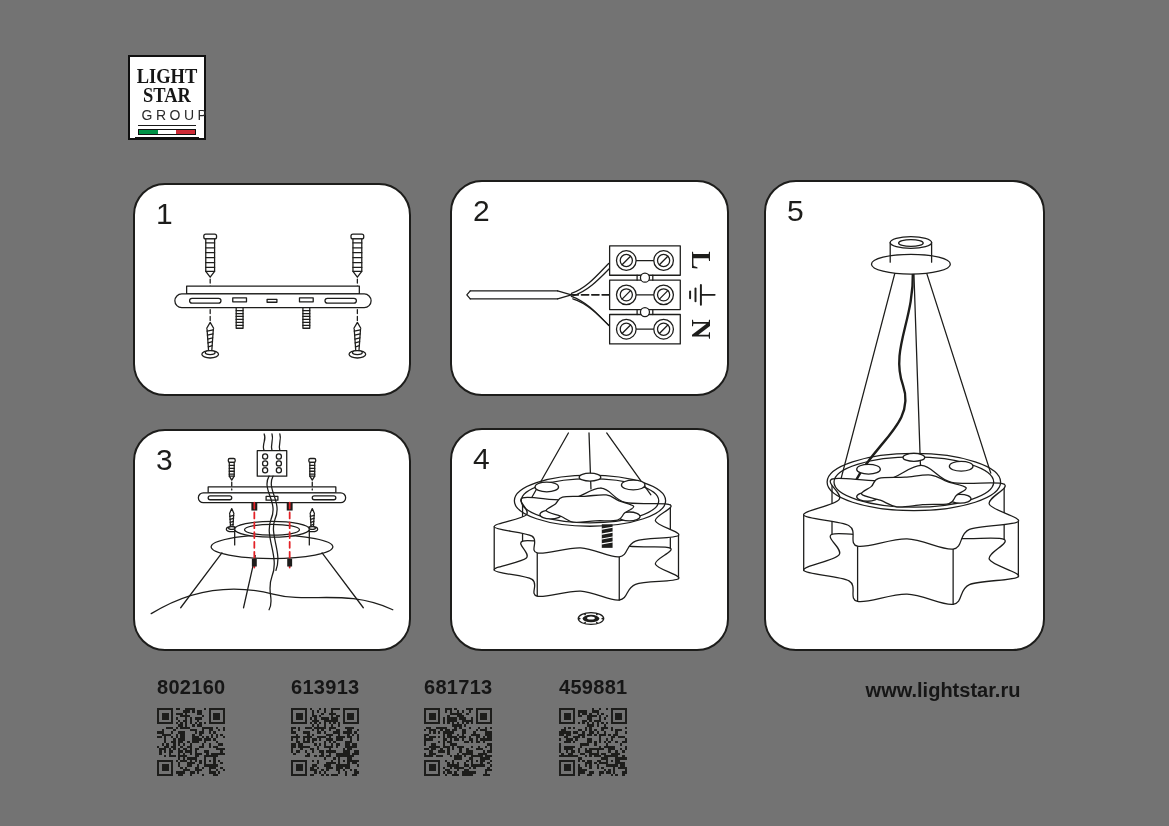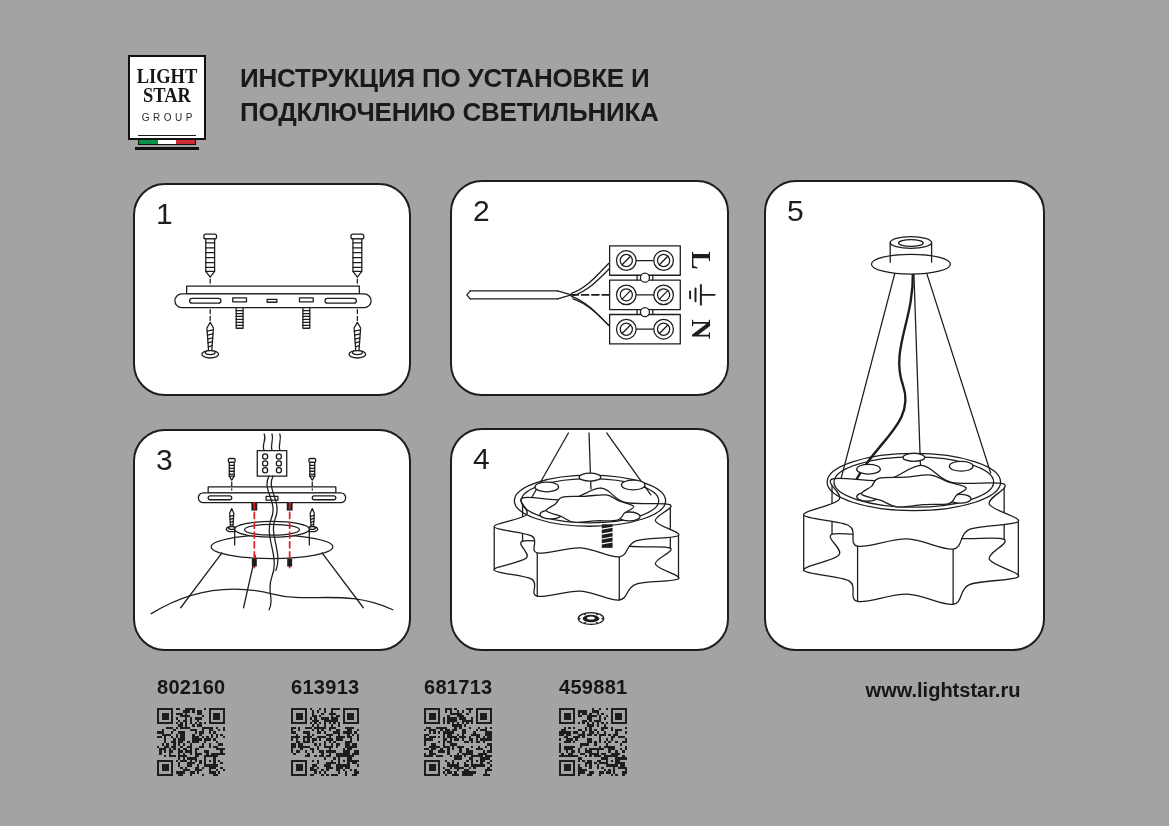--- a/index.html
+++ b/index.html
@@ -1,23 +1,23 @@
 <!DOCTYPE html>
 <html style="--ink: #1d1d1b; --red: #e32227; --flag-green: #009246; --flag-red: #ce2b37;"><head>
 <meta charset="utf-8">
 <style>
   :root{ --ink:#1d1d1b; --red:#e32227; --flag-green:#009246; --flag-red:#ce2b37; }
   *{box-sizing:border-box; margin:0; padding:0;}
   body{background:#fff; font-family:"Liberation Sans",sans-serif; color:var(--ink,#1d1d1b);}
-  .page{position:relative; width:1169px; height:826px; background:#a3a3a3; overflow:hidden;}
+  .page{position:relative; width:1169px; height:826px; background:#737373; overflow:hidden;}
 
   
   .logo{position:absolute; left:128px; top:55px; width:78px; height:85px; border:2px solid #101010; text-align:center; padding-top:9px; background:#fff;}
   .logo-word{font-family:"Liberation Serif",serif; font-weight:bold; font-size:22px; line-height:19px; transform:scaleX(.84); color:#161616;}
-  .logo-group{font-size:10px; letter-spacing:3.5px; text-indent:3.5px; color:#2a2a2a; margin:8px auto 0; padding-bottom:12px; border-bottom:1.5px solid #1a1a1a; width:58px;}
+  .logo-group{font-size:14px; letter-spacing:3.5px; text-indent:3.5px; color:#2a2a2a; margin:3px auto 0; padding-bottom:2px; border-bottom:1.5px solid #1a1a1a; width:58px;}
   .logo-flag{width:58px; height:6px; margin:3px auto 0; display:flex; border:1px solid #111;}
   .logo-flag span{flex:1;}
   .fg{background:var(--flag-green,#009246);} .fw{background:#fff;} .fr{background:var(--flag-red,#ce2b37);}
   .logo-underbar{width:64px; height:2.5px; background:#111; margin:2px auto 0;}
 
   .title{position:absolute; left:240px; top:61px; font-size:26px; font-weight:bold; line-height:34px; letter-spacing:-0.2px; color:#1a1a1a;}
   .brand-info{position:absolute; left:783px; top:73px; width:240px; text-align:center; color:#1a1a1a;}
   .series{font-size:17px; font-weight:bold; letter-spacing:0.2px;}
   .articles{font-size:23px; font-weight:bold; margin-top:9px; letter-spacing:0.3px;}
 
@@ -58,24 +58,20 @@
     <div class="logo-word">STAR</div>
     <div class="logo-group">GROUP</div>
     <div class="logo-flag">
         <span class="fg"></span>
         <span class="fw"></span>
         <span class="fr"></span>
       </div>
     <div class="logo-underbar"></div>
   </div>
 
-  <div class="title">
-    <div>ИНСТРУКЦИЯ ПО УСТАНОВКЕ И</div>
-    <div>ПОДКЛЮЧЕНИЮ СВЕТИЛЬНИКА</div>
-  </div>
 
 
   <section class="panel p1">
     <div class="panel-number">1</div>
     <svg class="art" viewBox="0 0 278 213">
       <g class="ln">
         <g id="dw1">
           <rect x="69.5" y="50" width="13" height="5" rx="2" fill="#fff"></rect>
           <rect x="71.5" y="55" width="9" height="33" fill="#fff"></rect>
           <line x1="71.5" y1="59" x2="80.5" y2="59"></line>

